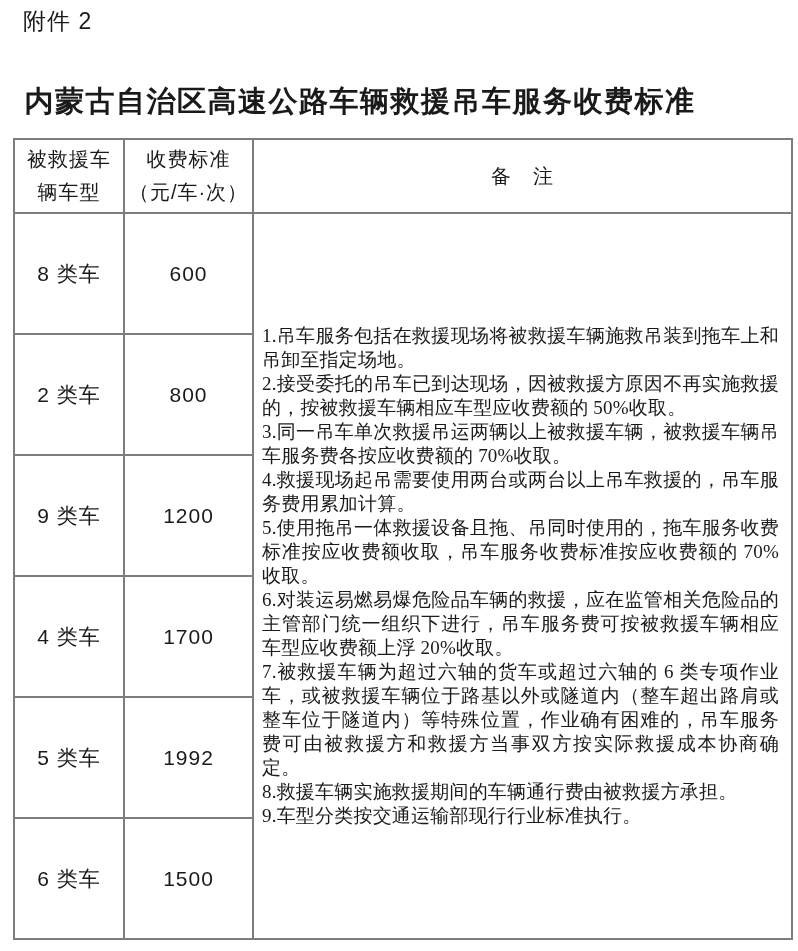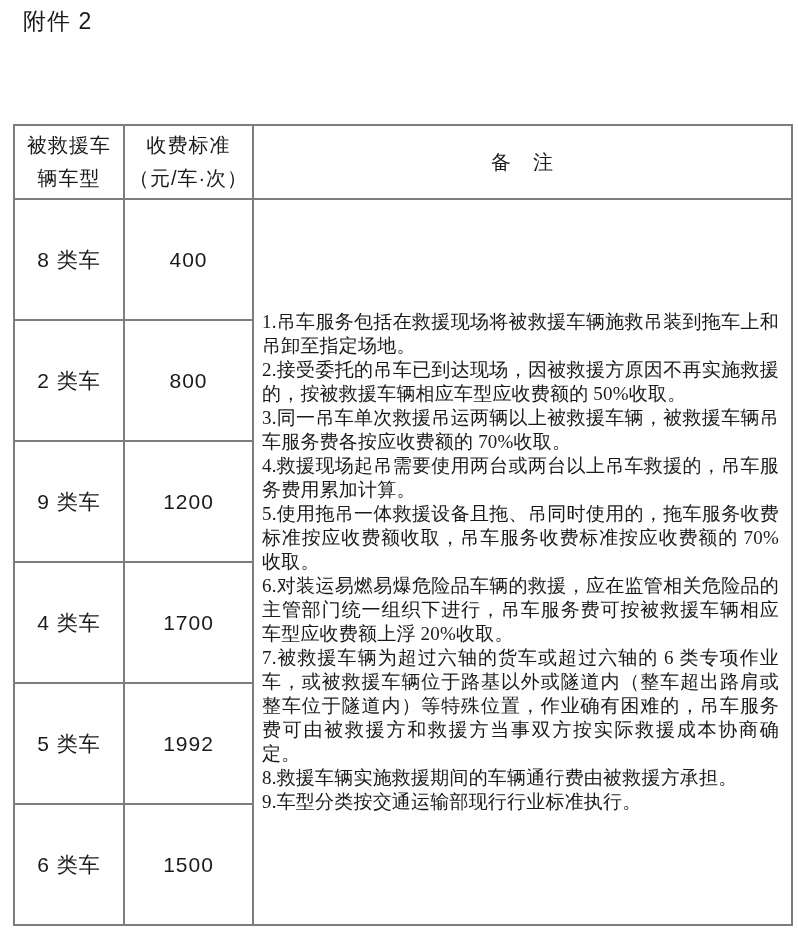--- a/index.html
+++ b/index.html
@@ -35,21 +35,21 @@
     text-align: center;
     font-family: "Liberation Serif", serif;
     font-size: 29px;
     font-weight: bold;
     letter-spacing: 1.5px;
     white-space: nowrap;
   }
   table.fee-table {
     position: absolute;
     left: 13px;
-    top: 124px;
+    top: 138px;
     width: 778px;
     border-collapse: collapse;
     table-layout: fixed;
   }
   .fee-table th, .fee-table td {
     border: 2px solid #7d7d7d;
     background: #ffffff;
   }
   .col-type  { width: 110px; }
   .col-fee   { width: 129px; }
@@ -85,20 +85,21 @@
     text-justify: inter-ideograph;
   }
 </style>
 </head>
 <body>
 
 <div class="page">
 
   <div class="attachment-label">附件 2</div>
 
+  <h1 class="doc-title">内蒙古自治区高速公路车辆救援吊车服务收费标准</h1>
 
   <table class="fee-table">
     <colgroup>
       <col class="col-type">
       <col class="col-fee">
       <col class="col-notes">
     </colgroup>
     <thead>
       <tr>
         <th class="hdr">
@@ -108,21 +109,21 @@
         <th class="hdr">
           <span class="hdr-line">收费标准</span>
           <span class="hdr-line">（元/车·次）</span>
         </th>
         <th class="hdr">备　注</th>
       </tr>
     </thead>
     <tbody>
       <tr>
         <td class="cell-type">8 类车</td>
-        <td class="cell-fee">400</td>
+        <td class="cell-fee">600</td>
         <td class="cell-notes" rowspan="6">
           <p>1.吊车服务包括在救援现场将被救援车辆施救吊装到拖车上和吊卸至指定场地。</p>
           <p>2.接受委托的吊车已到达现场，因被救援方原因不再实施救援的，按被救援车辆相应车型应收费额的 50%收取。</p>
           <p>3.同一吊车单次救援吊运两辆以上被救援车辆，被救援车辆吊车服务费各按应收费额的 70%收取。</p>
           <p>4.救援现场起吊需要使用两台或两台以上吊车救援的，吊车服务费用累加计算。</p>
           <p>5.使用拖吊一体救援设备且拖、吊同时使用的，拖车服务收费标准按应收费额收取，吊车服务收费标准按应收费额的 70%收取。</p>
           <p>6.对装运易燃易爆危险品车辆的救援，应在监管相关危险品的主管部门统一组织下进行，吊车服务费可按被救援车辆相应车型应收费额上浮 20%收取。</p>
           <p>7.被救援车辆为超过六轴的货车或超过六轴的 6 类专项作业车，或被救援车辆位于路基以外或隧道内（整车超出路肩或整车位于隧道内）等特殊位置，作业确有困难的，吊车服务费可由被救援方和救援方当事双方按实际救援成本协商确定。</p>
           <p>8.救援车辆实施救援期间的车辆通行费由被救援方承担。</p>
           <p>9.车型分类按交通运输部现行行业标准执行。</p>

